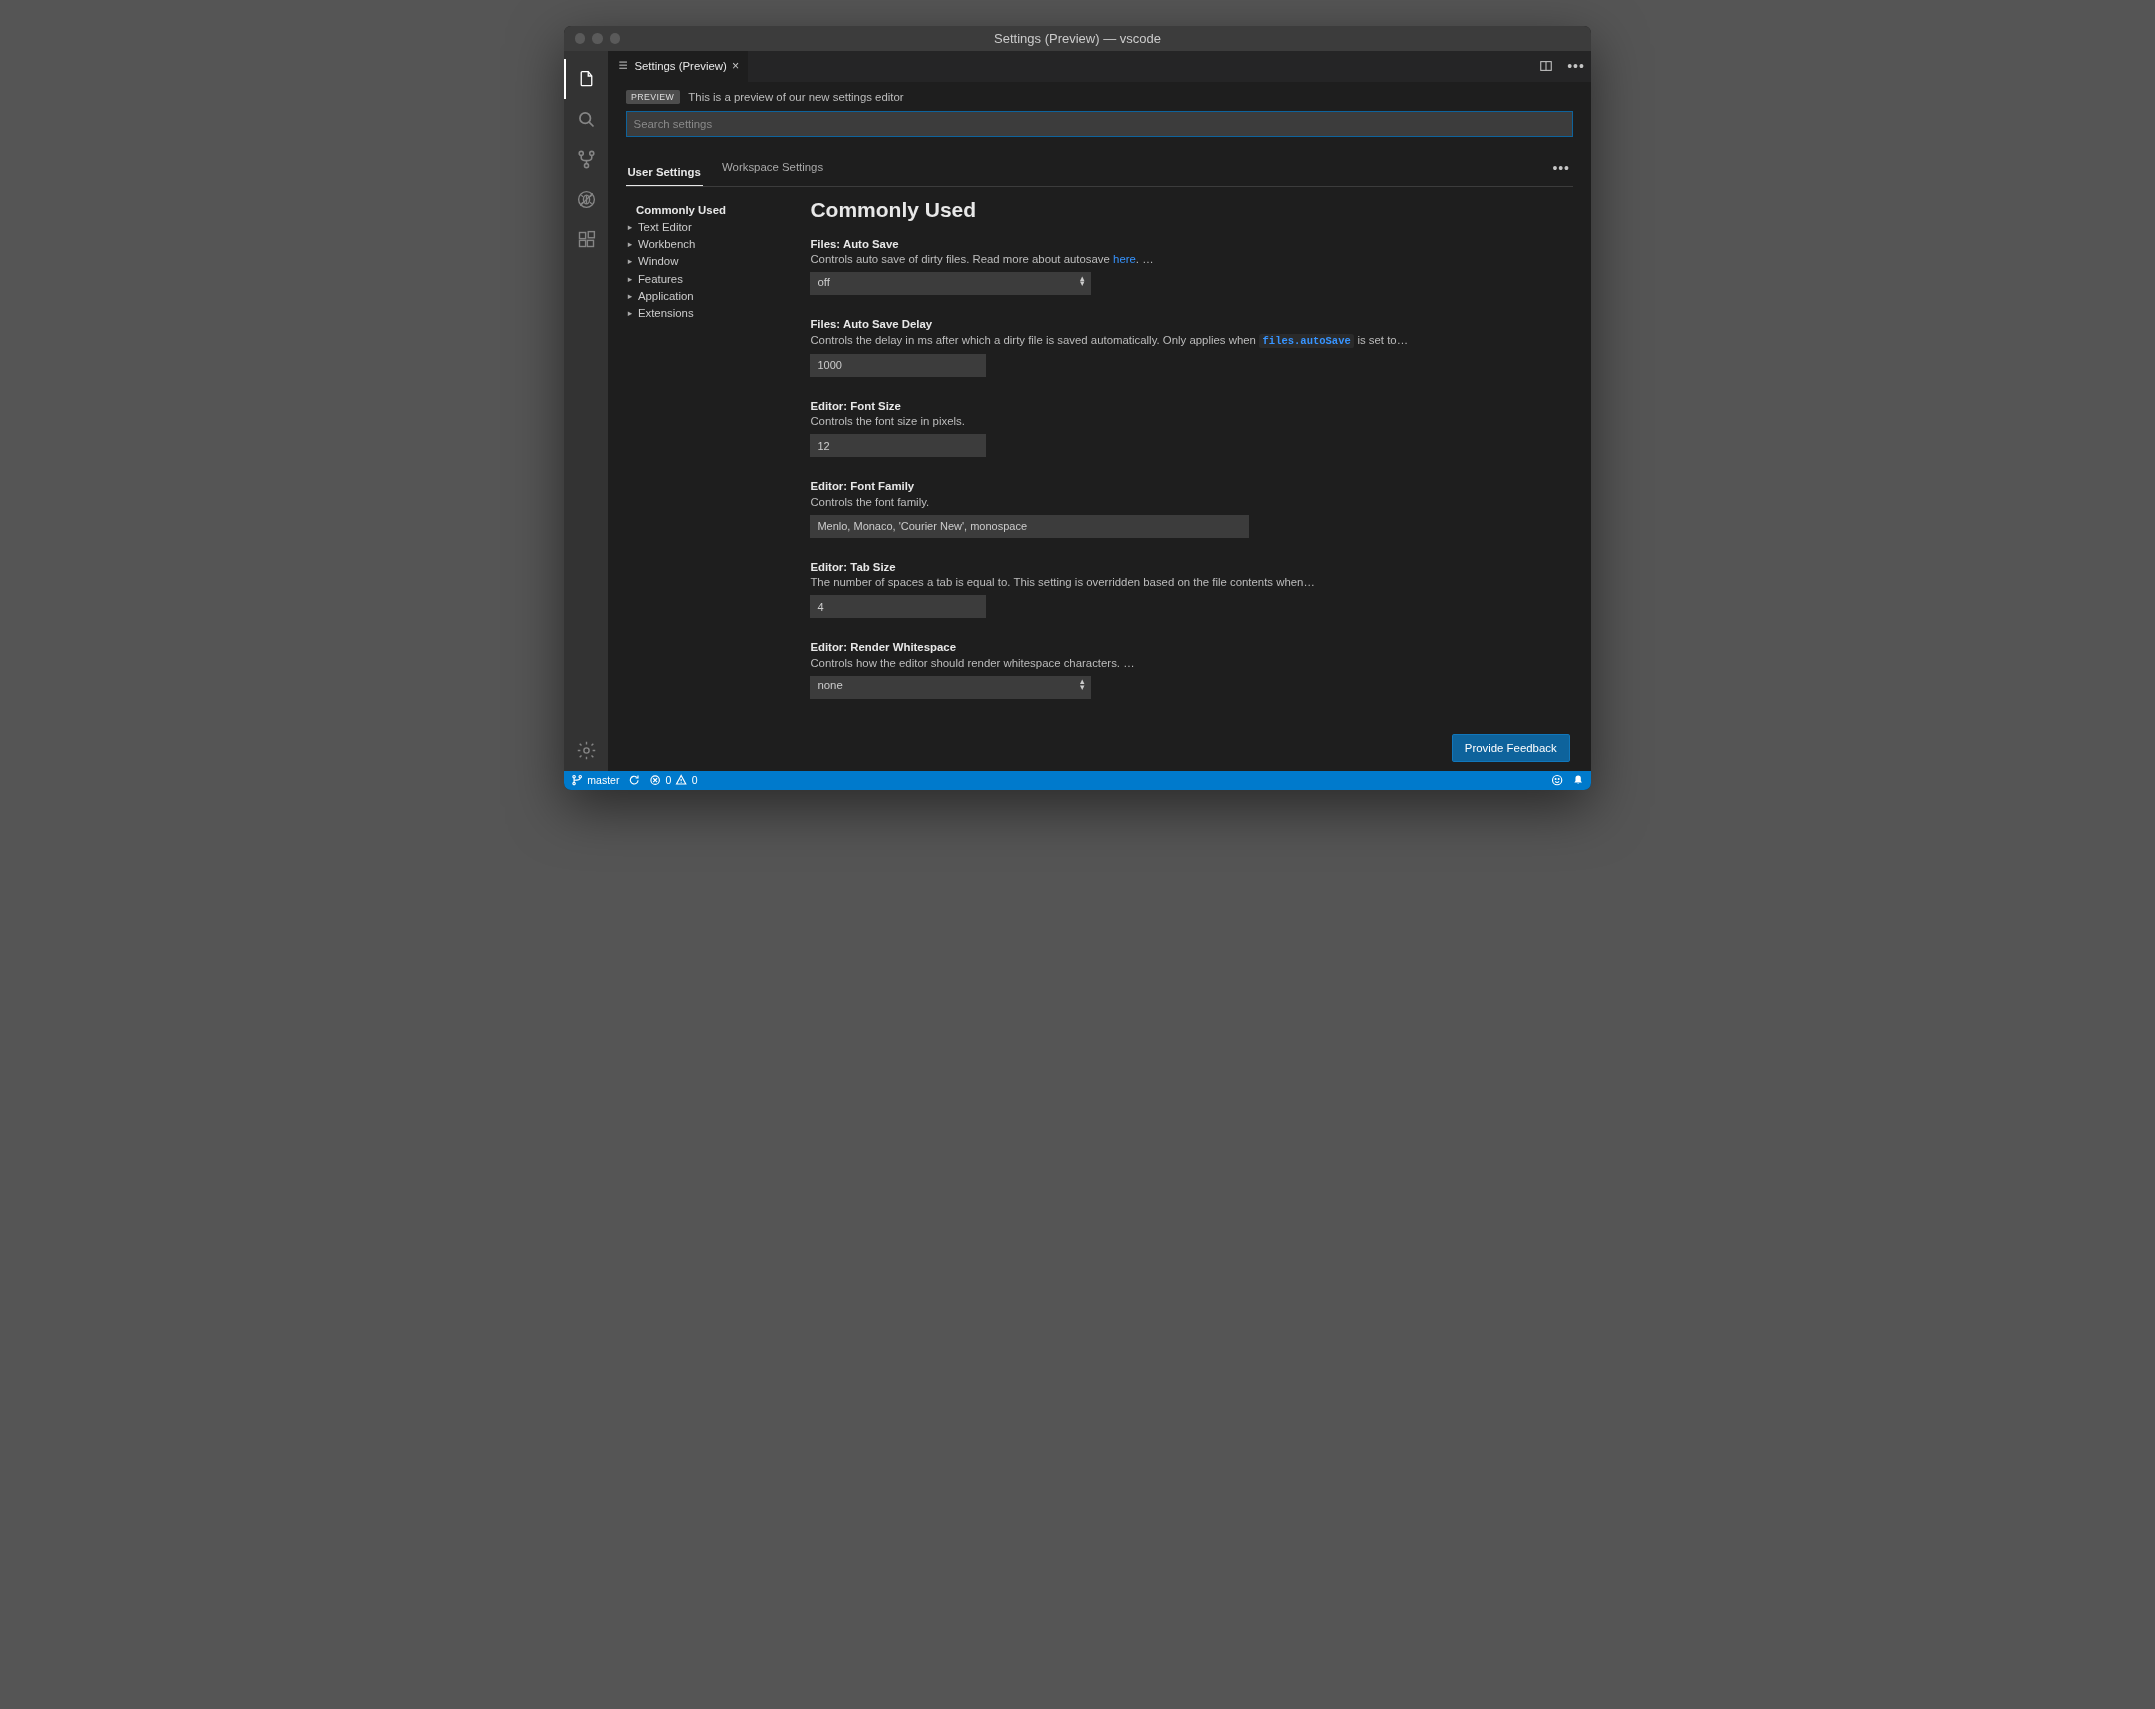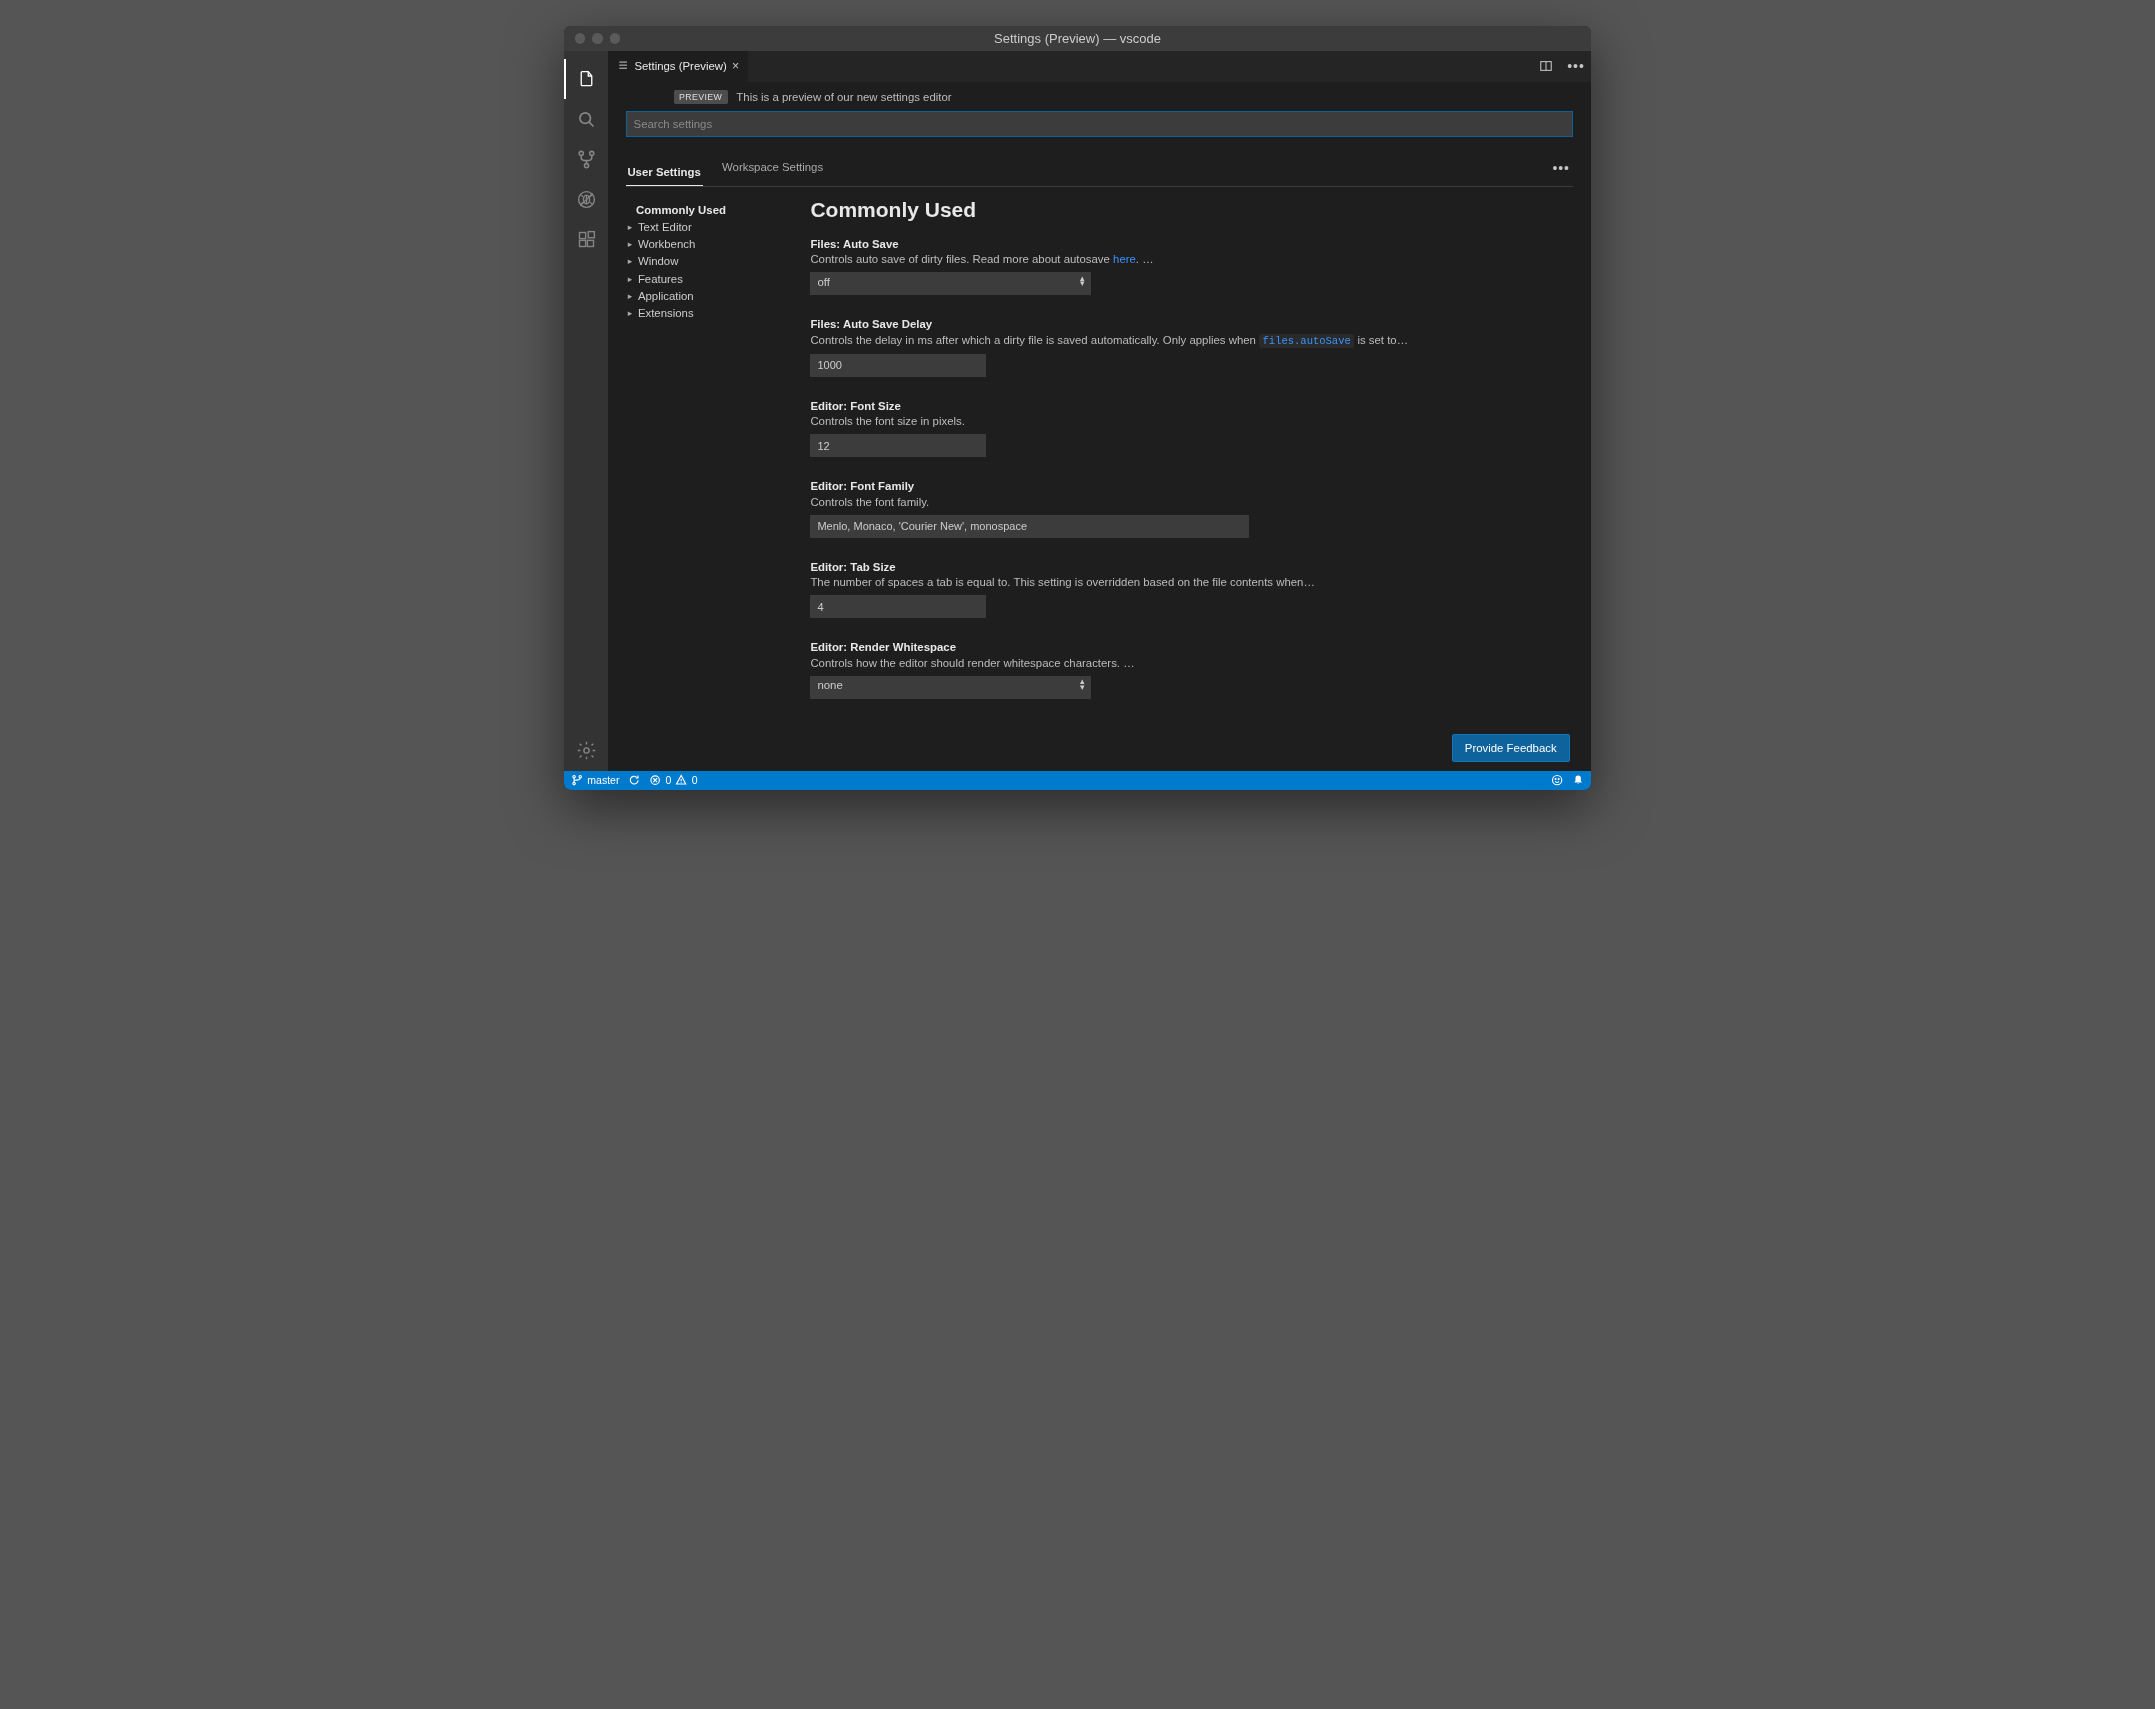--- a/index.html
+++ b/index.html
@@ -132,21 +132,20 @@
     padding: 8.8px 0 7px 0;
     font-size: 11.4px;
   }
   .preview-badge {
     background: #4d4d4d;
     color: #ddd;
     font-size: 8.8px;
     letter-spacing: 0.4px;
     padding: 1.8px 5.3px;
     border-radius: 1.8px;
-    margin-left: 48px;
   }
   .preview-text { color: #bdbdbd; }
   .search-box {
     border: 0.9px solid #0e639c;
     background: #3c3c3c;
     height: 26px;
     display: flex;
     align-items: center;
     padding: 0 7px;
     margin-bottom: 8.8px;
@@ -249,20 +248,21 @@
     margin-bottom: 7px;
   }
   .setting-desc a { color: #3794ff; text-decoration: none; cursor: pointer; }
   .setting-desc code {
     font-family: Menlo, Monaco, "Courier New", monospace;
     color: #3794ff;
     background: #2a2a2a;
     padding: 0.9px 3.5px;
     border-radius: 2.6px;
     font-size: 10.5px;
+    font-weight: bold;
   }
   .setting-select {
     background: #3c3c3c;
     border: none;
     color: #ccc;
     font-size: 11.4px;
     padding: 3.5px 7px;
     width: 281px;
     height: 23px;
     display: flex;

